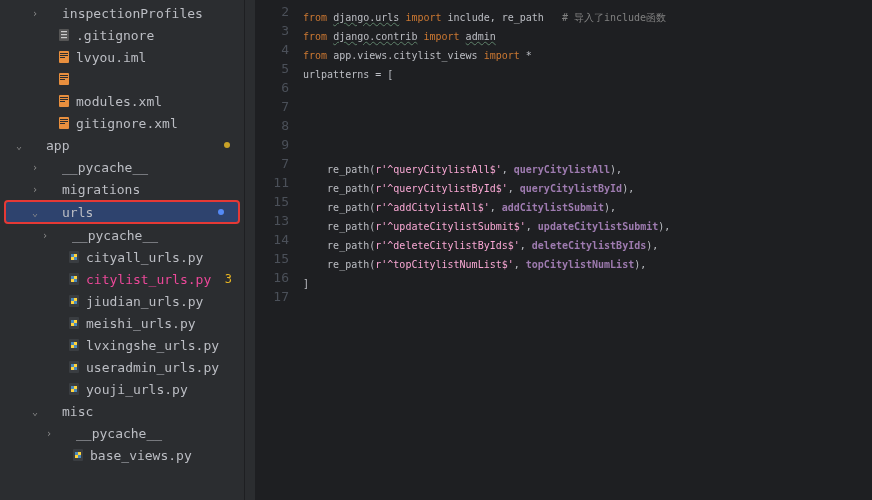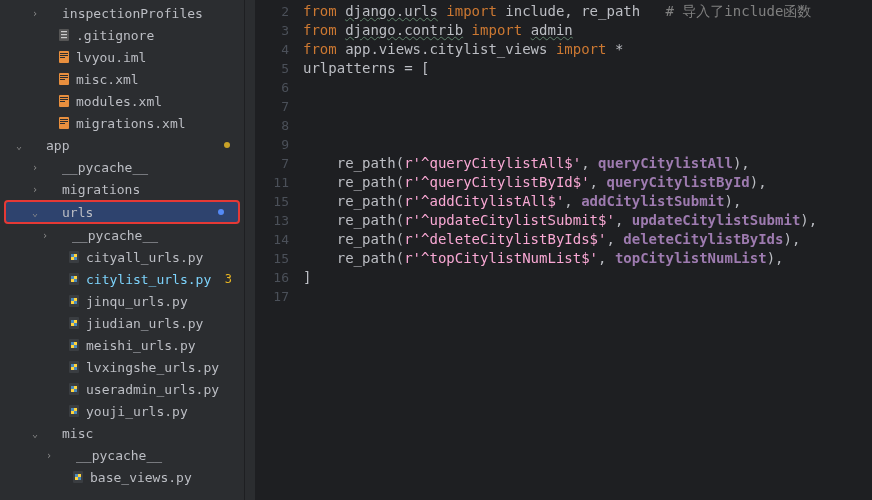--- a/index.html
+++ b/index.html
@@ -50,21 +50,21 @@
     display: inline-flex;
     justify-content: center;
     margin-right: 4px;
     font-size: 11px;
   }
   .icon-folder { color: #b7b7b7; }
   .icon-xml { color: #e88f3e; }
   .icon-py { color: #9e7bb0; }
   .icon-git { color: #b7b7b7; }
   .label { flex: 1; color: #bcbec4; }
-  .label.active { color: #7dd3fc; }
+  .label.active { color: #ec4899; }
   .badge { margin-right: 12px; color: #e6b422; font-size: 12px; }
   .dot-yellow { width:6px;height:6px;border-radius:50%;background:#c9a227;margin-right:14px; }
   .dot-blue { width:6px;height:6px;border-radius:50%;background:#548af7;margin-right:14px; }
 
   .editor {
     flex: 1;
     display: flex;
     background: #1e1f22;
     overflow: hidden;
     position: relative;
@@ -84,22 +84,22 @@
     padding-top: 2px;
     color: #4b5059;
     font-size: 13px;
     line-height: 19px;
     user-select: none;
     margin-left: 10px;
   }
   .gutter div { height: 19px; }
   .code {
     flex: 1;
-    padding-top: 2px;
-    font-size: 14px;
+    padding-top: 8px;
+    font-size: 10px;
     line-height: 19px;
     white-space: pre;
     color: #bcbec4;
   }
   .code-line { height: 19px; }
   .kw { color: #cc7832; }
   .mod { color: #bcbec4; }
   .squiggle { text-decoration: underline wavy #5f826b; text-decoration-thickness:1px; }
   .str { color: #f9a8d4; }
   .ident { color: #9e7bb0; font-weight: bold; }
@@ -148,21 +148,20 @@
       <span class="indent" style="width: 38px;"></span>
       <span class="chev"></span>
       <span class="file-icon icon-xml">
         <svg width="14" height="14" viewBox="0 0 14 14">
           <rect x="2" y="1" width="10" height="12" rx="1" fill="#e88f3e"></rect>
           <rect x="3" y="3" width="8" height="1" fill="#2b2d30"></rect>
           <rect x="3" y="5" width="8" height="1" fill="#2b2d30"></rect>
           <rect x="3" y="7" width="5" height="1" fill="#2b2d30"></rect>
         </svg>
       </span>
-      <span class="label">misc.xml</span>
     </div>
     <div class="tree-row">
       <span class="indent" style="width: 38px;"></span>
       <span class="chev"></span>
       <span class="file-icon icon-xml">
         <svg width="14" height="14" viewBox="0 0 14 14">
           <rect x="2" y="1" width="10" height="12" rx="1" fill="#e88f3e"></rect>
           <rect x="3" y="3" width="8" height="1" fill="#2b2d30"></rect>
           <rect x="3" y="5" width="8" height="1" fill="#2b2d30"></rect>
           <rect x="3" y="7" width="5" height="1" fill="#2b2d30"></rect>
@@ -174,21 +173,21 @@
       <span class="indent" style="width: 38px;"></span>
       <span class="chev"></span>
       <span class="file-icon icon-xml">
         <svg width="14" height="14" viewBox="0 0 14 14">
           <rect x="2" y="1" width="10" height="12" rx="1" fill="#e88f3e"></rect>
           <rect x="3" y="3" width="8" height="1" fill="#2b2d30"></rect>
           <rect x="3" y="5" width="8" height="1" fill="#2b2d30"></rect>
           <rect x="3" y="7" width="5" height="1" fill="#2b2d30"></rect>
         </svg>
       </span>
-      <span class="label">migrations.xml</span>
+      <span class="label">gitignore.xml</span>
     </div>
     <div class="tree-row">
       <span class="indent" style="width: 8px;"></span>
       <span class="chev">⌄</span>
       <span class="file-icon icon-folder"></span>
       <span class="label">app</span>
       <span class="dot-yellow"></span>
     </div>
     <div class="tree-row">
       <span class="indent" style="width: 24px;"></span>
@@ -232,32 +231,20 @@
       <span class="chev"></span>
       <span class="file-icon icon-py">
         <svg width="14" height="14" viewBox="0 0 14 14">
           <rect x="2" y="1" width="10" height="12" rx="1" fill="#3a3d41"></rect>
           <path d="M4 4h3v3H4zM7 7h3v3H7z" fill="#4b8bbe"></path>
           <path d="M7 4h3v3H7zM4 7h3v3H4z" fill="#ffd43b"></path>
         </svg>
       </span>
       <span class="label active">citylist_urls.py</span>
       <span class="badge">3</span>
-    </div>
-    <div class="tree-row">
-      <span class="indent" style="width: 48px;"></span>
-      <span class="chev"></span>
-      <span class="file-icon icon-py">
-        <svg width="14" height="14" viewBox="0 0 14 14">
-          <rect x="2" y="1" width="10" height="12" rx="1" fill="#3a3d41"></rect>
-          <path d="M4 4h3v3H4zM7 7h3v3H7z" fill="#4b8bbe"></path>
-          <path d="M7 4h3v3H7zM4 7h3v3H4z" fill="#ffd43b"></path>
-        </svg>
-      </span>
-      <span class="label">jinqu_urls.py</span>
     </div>
     <div class="tree-row">
       <span class="indent" style="width: 48px;"></span>
       <span class="chev"></span>
       <span class="file-icon icon-py">
         <svg width="14" height="14" viewBox="0 0 14 14">
           <rect x="2" y="1" width="10" height="12" rx="1" fill="#3a3d41"></rect>
           <path d="M4 4h3v3H4zM7 7h3v3H7z" fill="#4b8bbe"></path>
           <path d="M7 4h3v3H7zM4 7h3v3H4z" fill="#ffd43b"></path>
         </svg>

